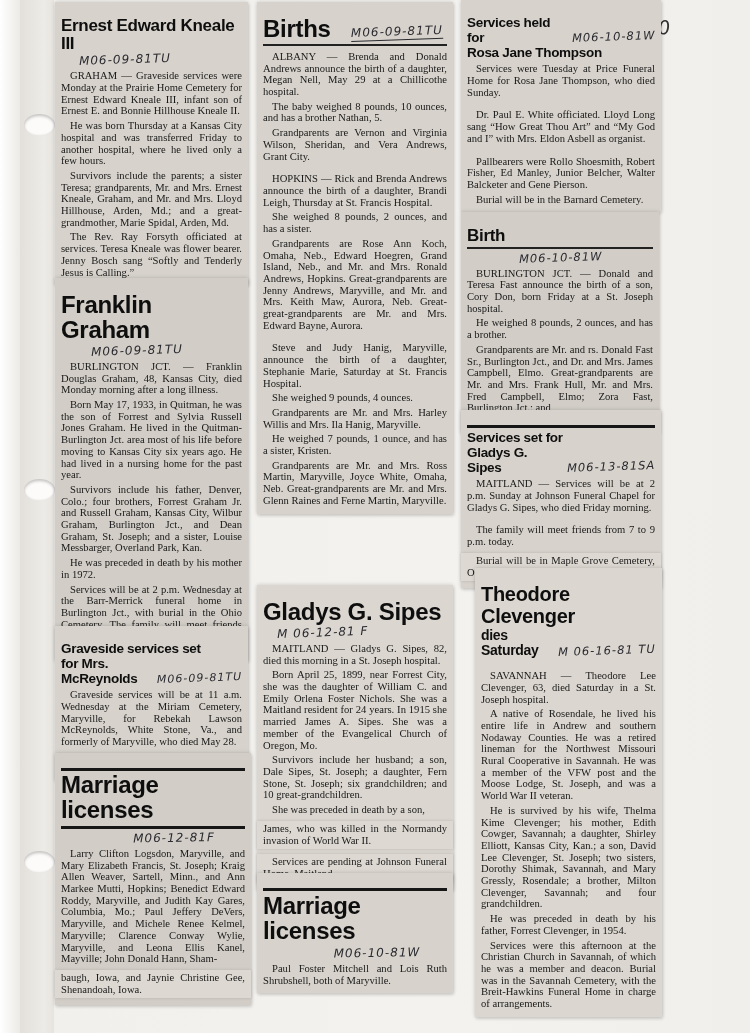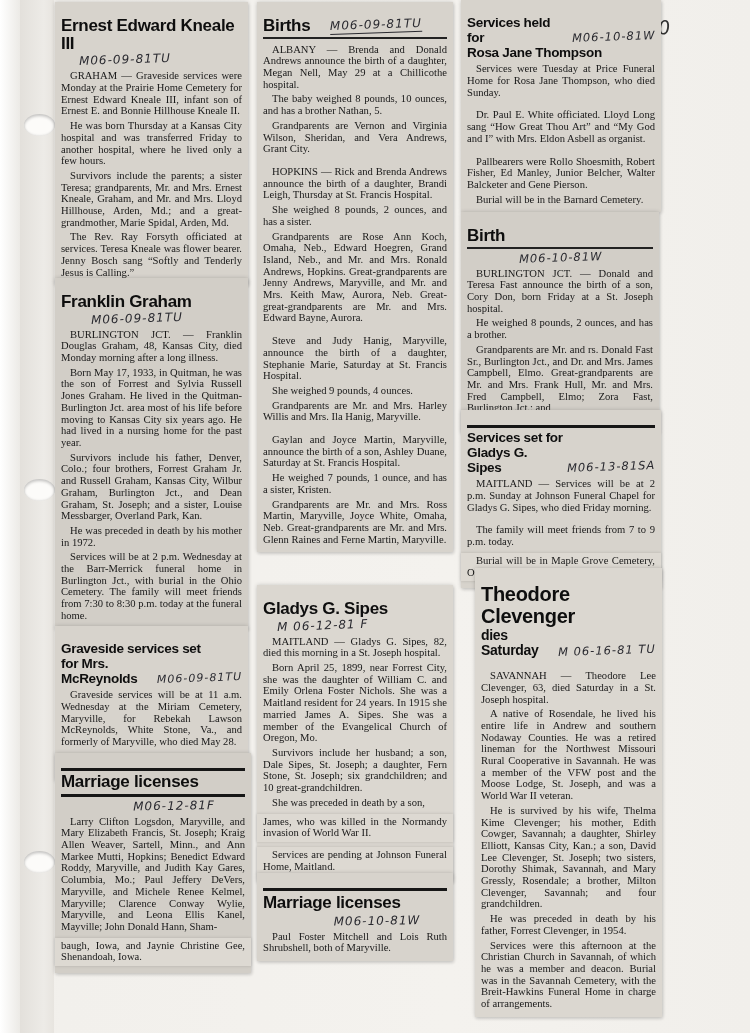--- a/index.html
+++ b/index.html
@@ -14,21 +14,21 @@
   .hole{position:absolute;left:24px;width:31px;height:22px;border-radius:50%;
         background:#fcfbf9;box-shadow:inset 0 2px 3px rgba(0,0,0,.22), inset 0 -1px 2px rgba(0,0,0,.08);}
   
   .clip{position:absolute;background:#d7d3cc;color:#181818;
         padding:15px 6px 7px 6px;box-sizing:border-box;
         box-shadow:0 0 4px rgba(0,0,0,.18), 1px 2px 3px rgba(0,0,0,.10);}
   .bg-b{background:#d2cec7;}
   .bg-c{background:#dbd7d0;}
   .headline{font-family:"Liberation Sans",sans-serif;font-weight:bold;
         font-size:17px;line-height:1.04;letter-spacing:-.3px;color:#0e0e0e;}
-  .headline.big{font-size:17px;}
+  .headline.big{font-size:24px;}
   .headline.small{font-size:13.5px;line-height:1.12;}
   .rule-below{border-bottom:2px solid #222;padding-bottom:2px;}
   .ml-head{border-top:3px solid #161616;border-bottom:3px solid #161616;padding:2px 0 3px 0;}
   .ml-head-top{border-top:3px solid #161616;padding:3px 0 0 0;}
   .hand{font-family:"DejaVu Sans",sans-serif;font-style:italic;font-size:12px;
         letter-spacing:1px;color:#2a2a30;transform:rotate(-2deg);transform-origin:left center;white-space:nowrap;}
   .hand.center{text-align:center;transform:rotate(-1deg);}
   .hand.underline{border-bottom:1.5px solid #2a2a30;padding-bottom:1px;}
   .headrow{display:flex;align-items:flex-end;gap:6px;}
   .body p{font-size:10.6px;line-height:11.7px;text-align:justify;margin:0;text-indent:9px;}
@@ -106,21 +106,20 @@
     <div class="body" style="margin-top:5px">
       <p>ALBANY — Brenda and Donald Andrews announce the birth of a daughter, Megan Nell, May 29 at a Chillicothe hospital.</p>
       <p class="sp">The baby weighed 8 pounds, 10 ounces, and has a brother Nathan, 5.</p>
       <p class="sp">Grandparents are Vernon and Virginia Wilson, Sheridan, and Vera Andrews, Grant City.</p>
       <p class="gap">HOPKINS — Rick and Brenda Andrews announce the birth of a daughter, Brandi Leigh, Thursday at St. Francis Hospital.</p>
       <p class="sp">She weighed 8 pounds, 2 ounces, and has a sister.</p>
       <p class="sp">Grandparents are Rose Ann Koch, Omaha, Neb., Edward Hoegren, Grand Island, Neb., and Mr. and Mrs. Ronald Andrews, Hopkins. Great-grandparents are Jenny Andrews, Maryville, and Mr. and Mrs. Keith Maw, Aurora, Neb. Great-great-grandparents are Mr. and Mrs. Edward Bayne, Aurora.</p>
       <p class="gap">Steve and Judy Hanig, Maryville, announce the birth of a daughter, Stephanie Marie, Saturday at St. Francis Hospital.</p>
       <p class="sp">She weighed 9 pounds, 4 ounces.</p>
       <p class="sp">Grandparents are Mr. and Mrs. Harley Willis and Mrs. Ila Hanig, Maryville.</p>
-      <p class="gap">Gaylan and Joyce Martin, Maryville, announce the birth of a son, Ashley Duane, Saturday at St. Francis Hospital.</p>
       <p class="sp">He weighed 7 pounds, 1 ounce, and has a sister, Kristen.</p>
       <p class="sp">Grandparents are Mr. and Mrs. Ross Martin, Maryville, Joyce White, Omaha, Neb. Great-grandparents are Mr. and Mrs. Glenn Raines and Ferne Martin, Maryville.</p>
     </div>
   </div>
 
   <div class="clip bg-c" style="left:257px;top:585px;width:196px">
     <div class="headline big">Gladys G. Sipes</div>
     <div class="hand" style="margin:2px 0 2px 14px">M 06-12-81 F</div>
     <div class="body">
       <p>MAITLAND — Gladys G. Sipes, 82, died this morning in a St. Joseph hospital.</p>

